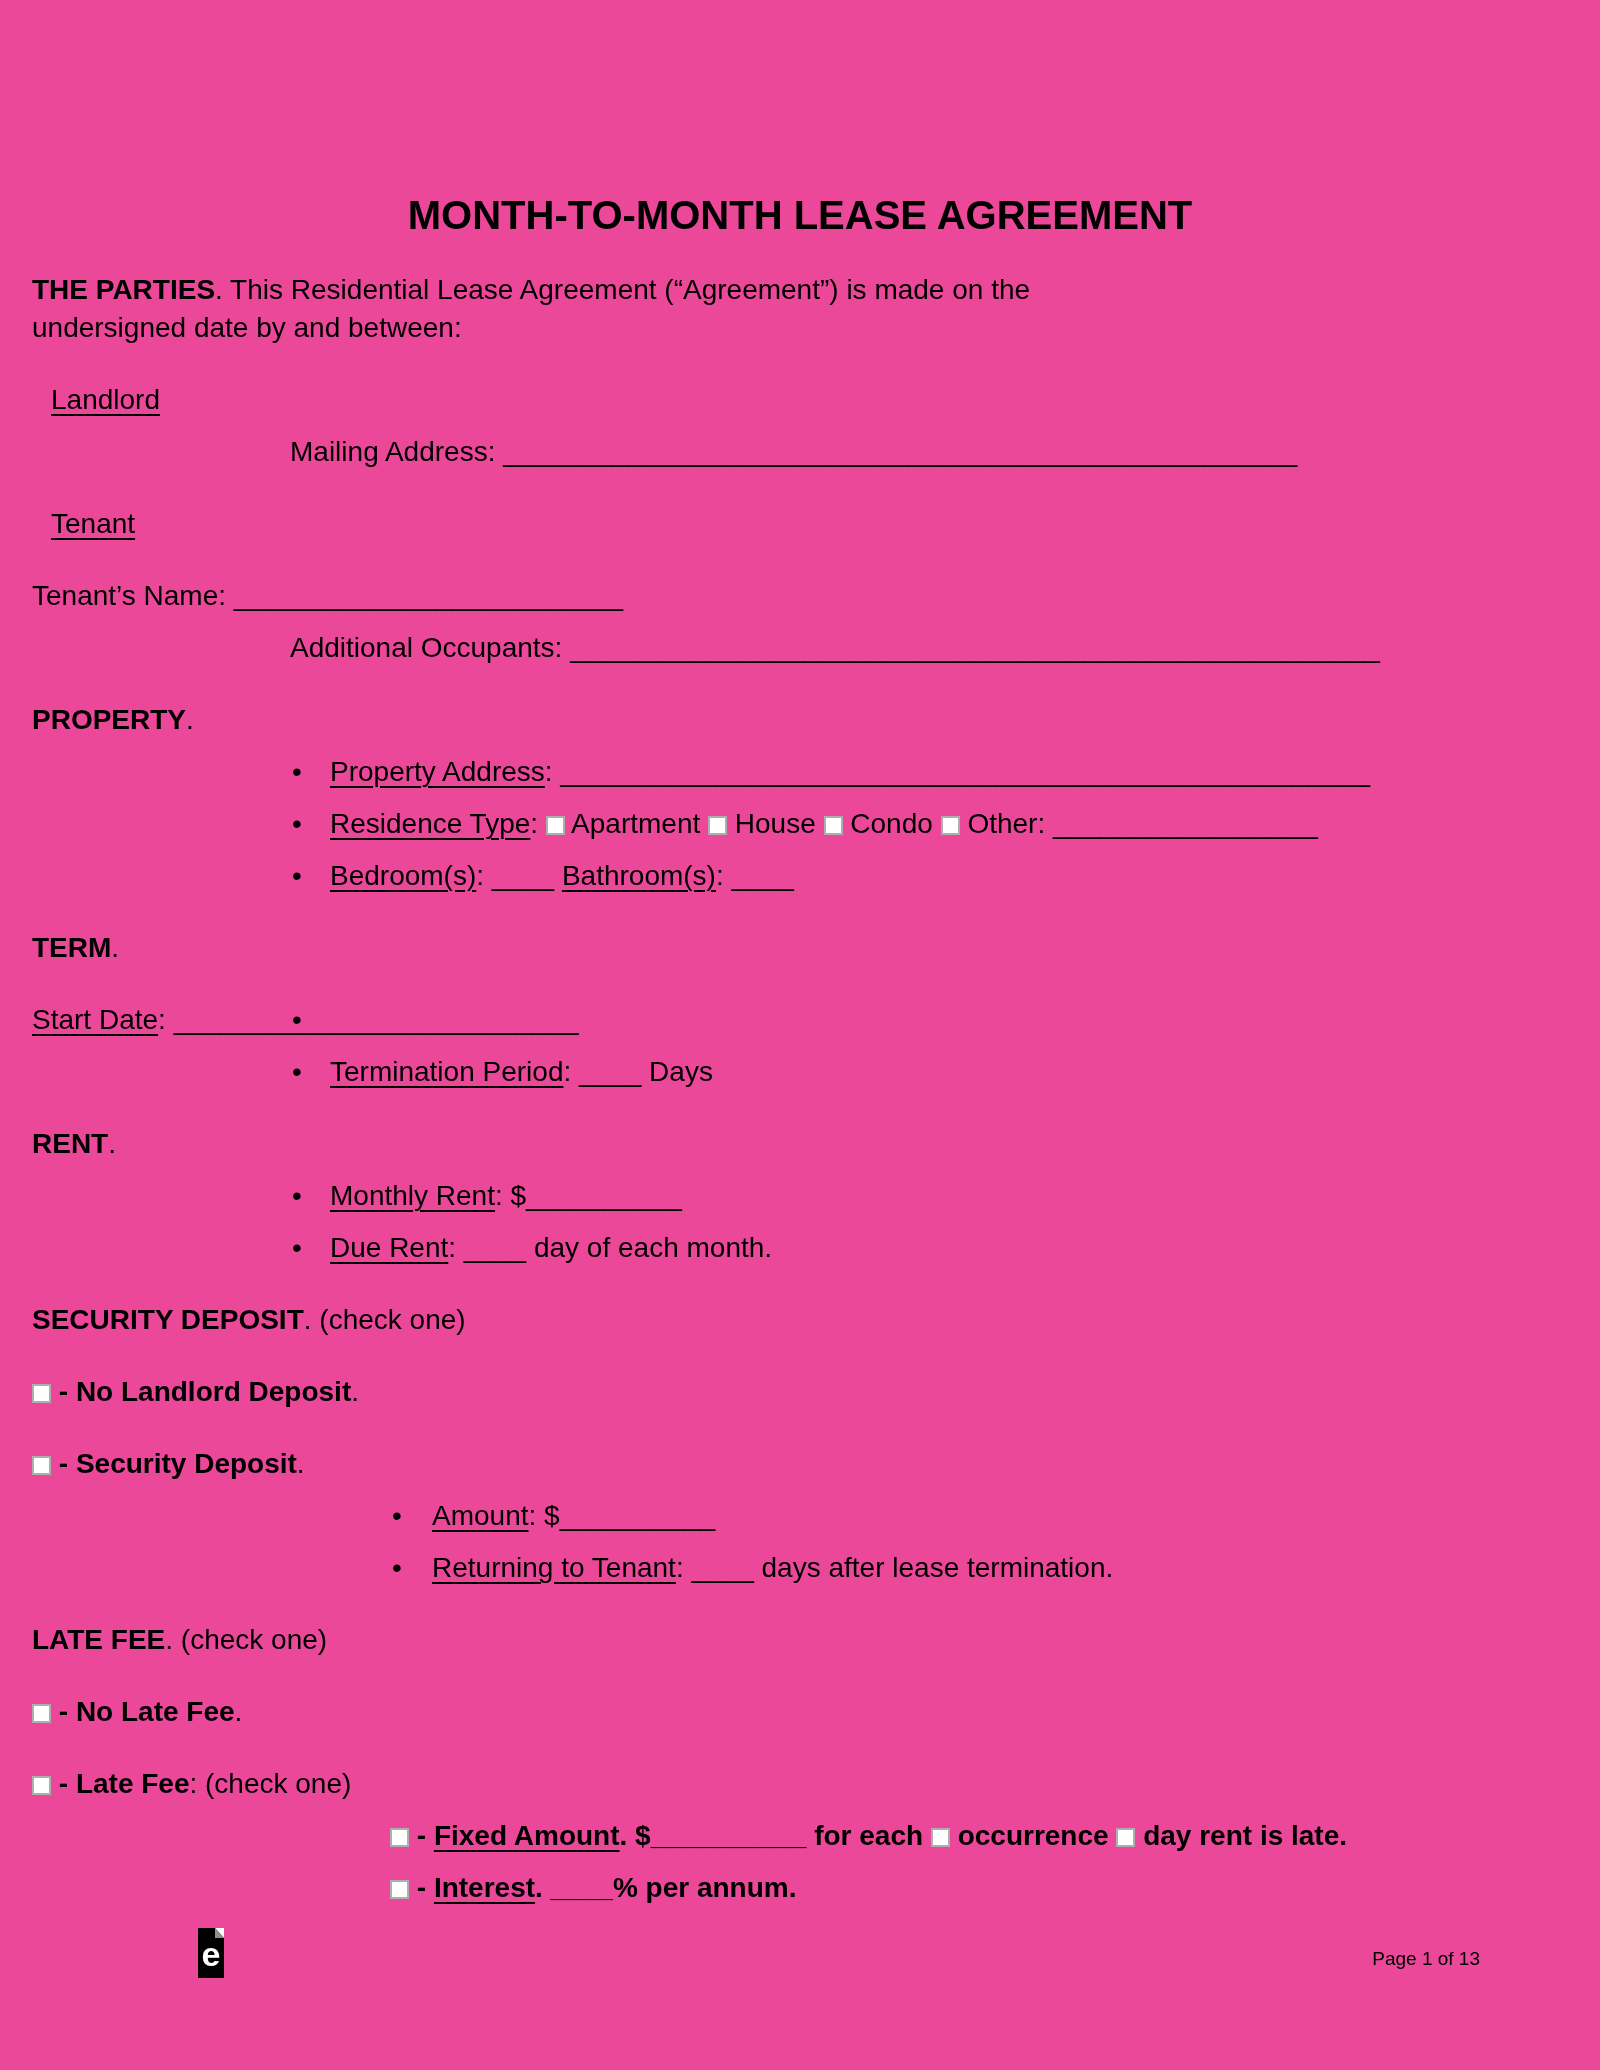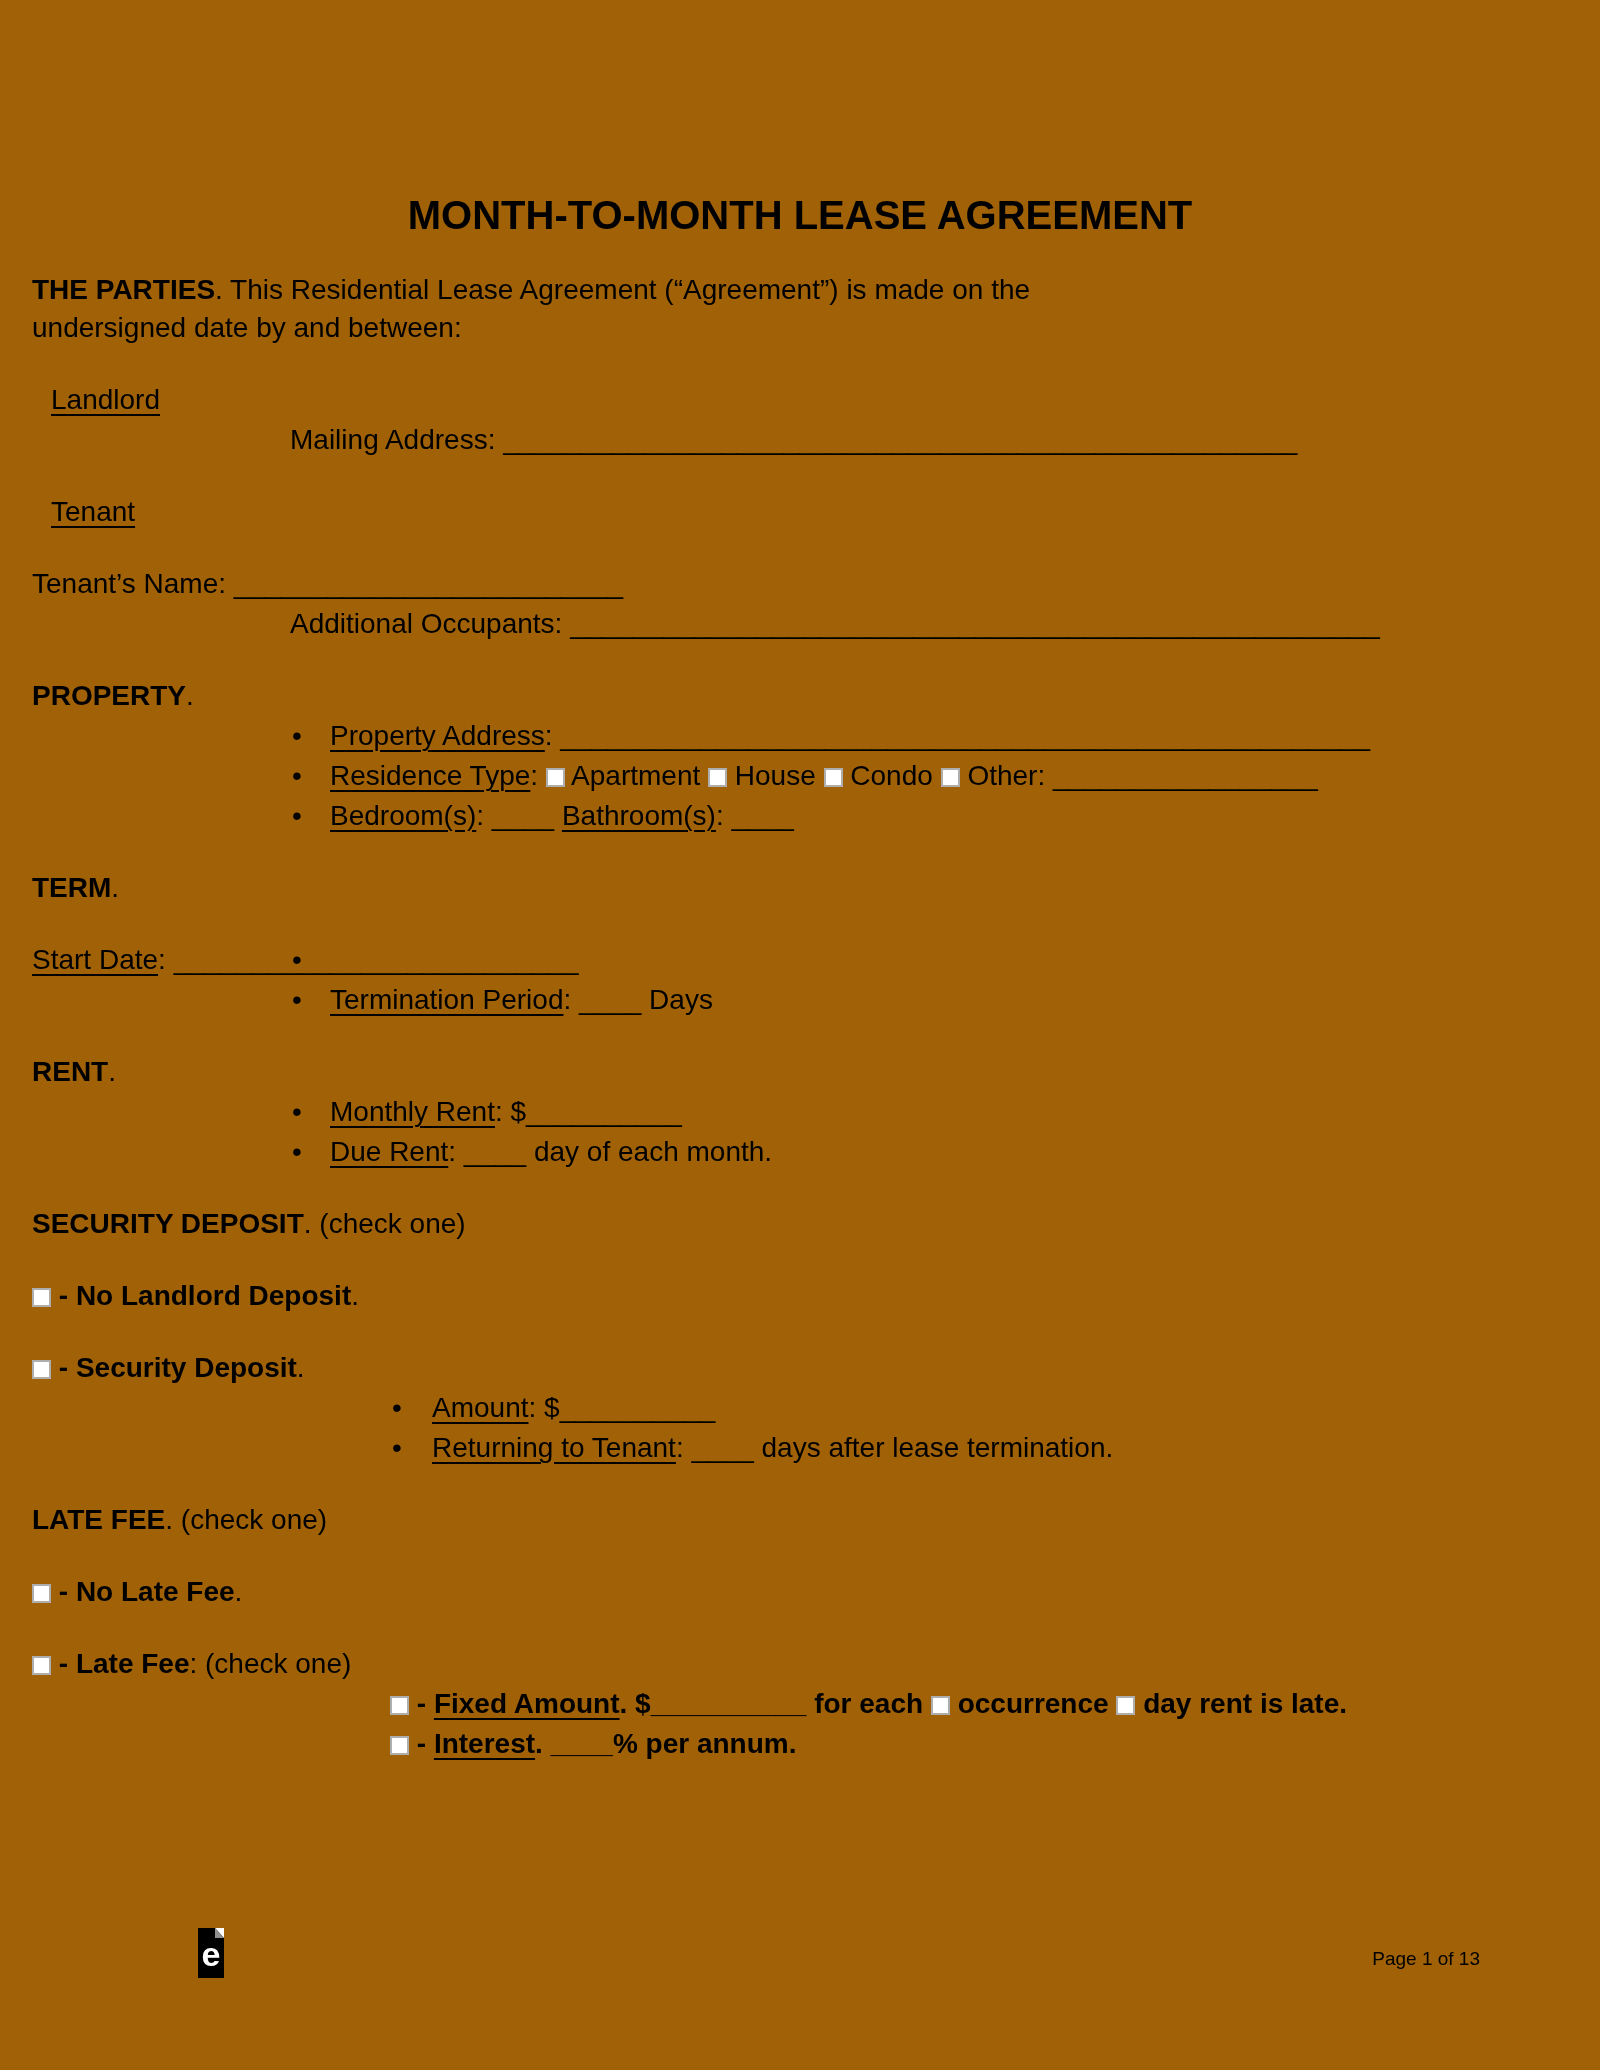--- a/index.html
+++ b/index.html
@@ -1,34 +1,34 @@
 <!DOCTYPE html>
 <html><head>
 <meta charset="utf-8">
 <style>
   html,body{margin:0;padding:0;background:#ffffff;}
   .page{
     position:relative;
     width:1600px;height:2070px;
-    background:#a16207;
+    background:#ec4899;
     box-sizing:border-box;
     padding-top:193px;
     font-family:"Liberation Sans","DejaVu Sans",sans-serif;
     color:#000;
     overflow:hidden;
   }
   .title{
     margin:0;
     font-size:40px;line-height:44px;font-weight:bold;
     text-align:center;letter-spacing:0;
   }
   .line{
     position:relative;
     font-size:28px;line-height:38px;
-    margin-top:2px;
+    margin-top:14px;
     white-space:nowrap;
   }
   .line.gap{margin-top:34px;padding-left:32px;}
   
   .numbered{padding-left:236px;}
   .num{display:inline-block;width:57px;margin-left:-57px;}
   .h1{padding-left:236px;margin-left:19px;}
   .field{padding-left:290px;}
   .bullet1{padding-left:330px;}
   .bullet1::before{content:"\2022";position:absolute;left:292px;top:0;font-size:28px;}

